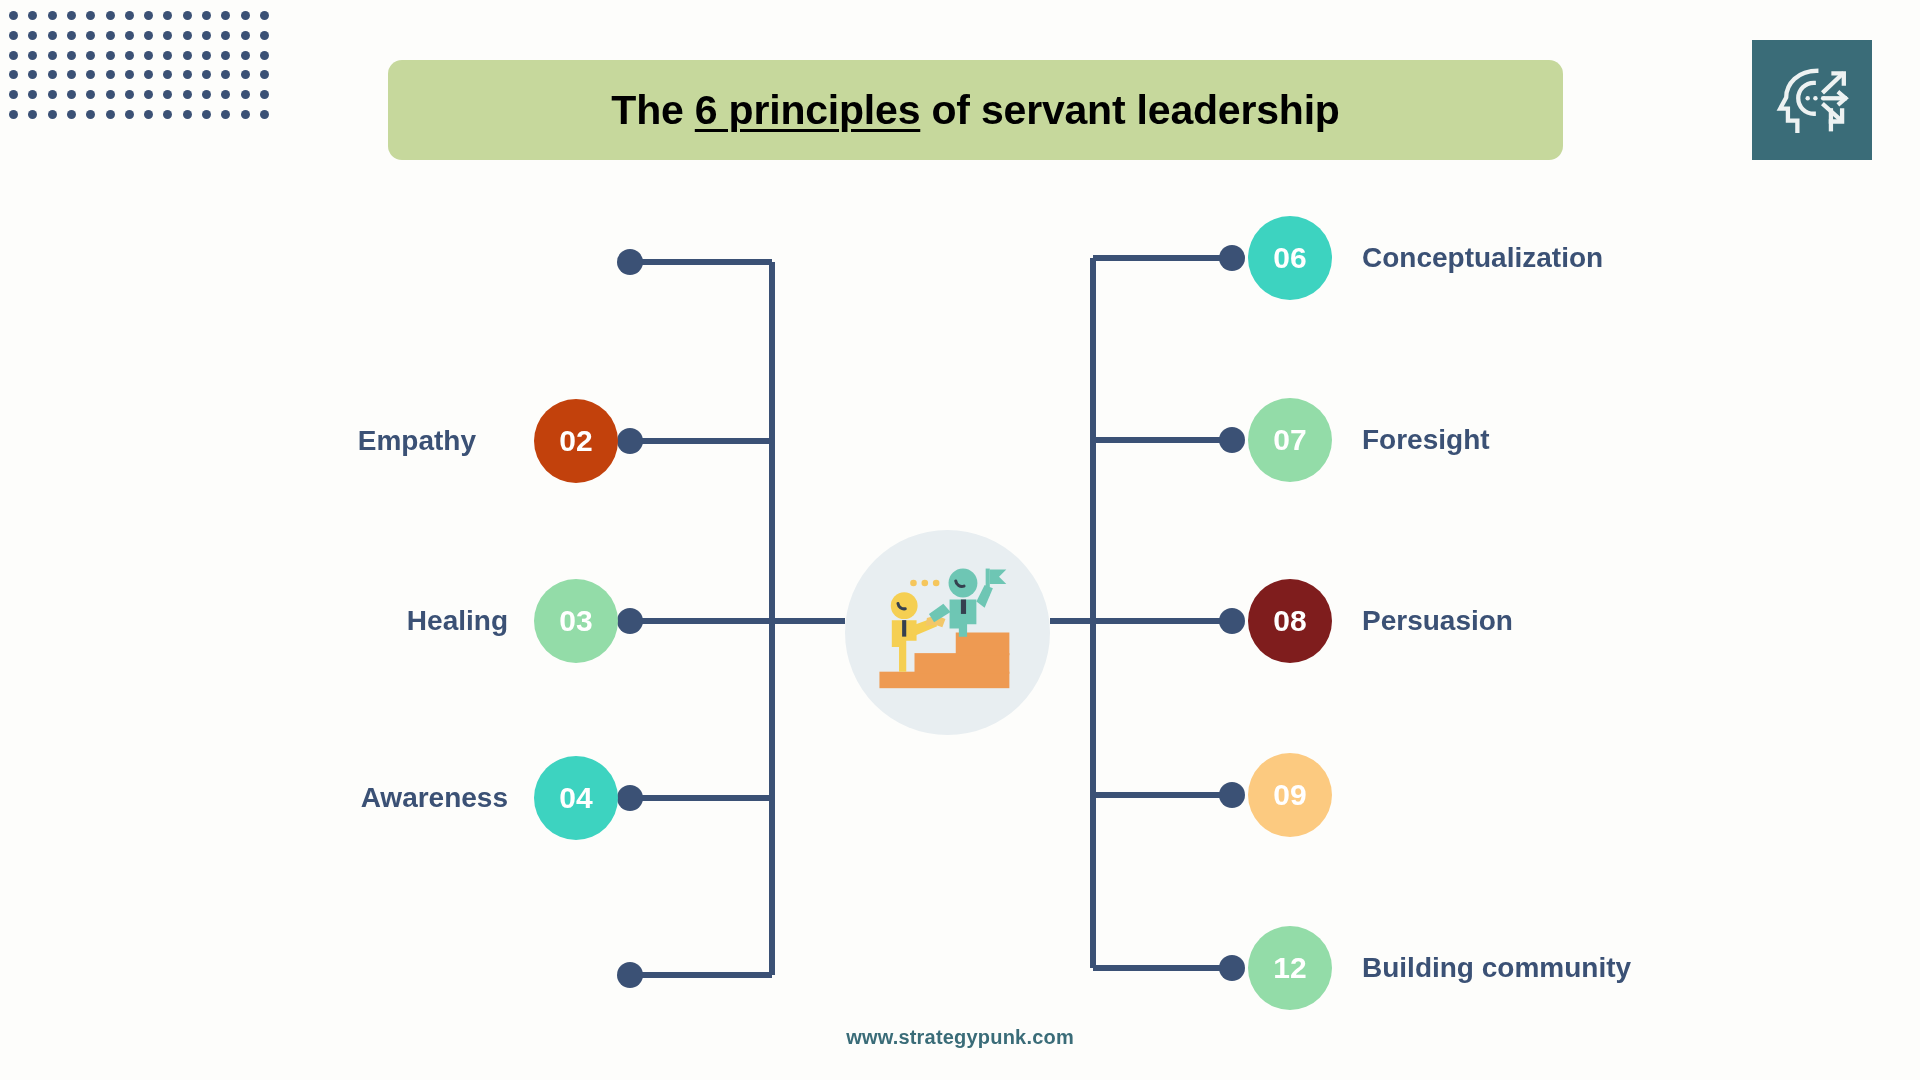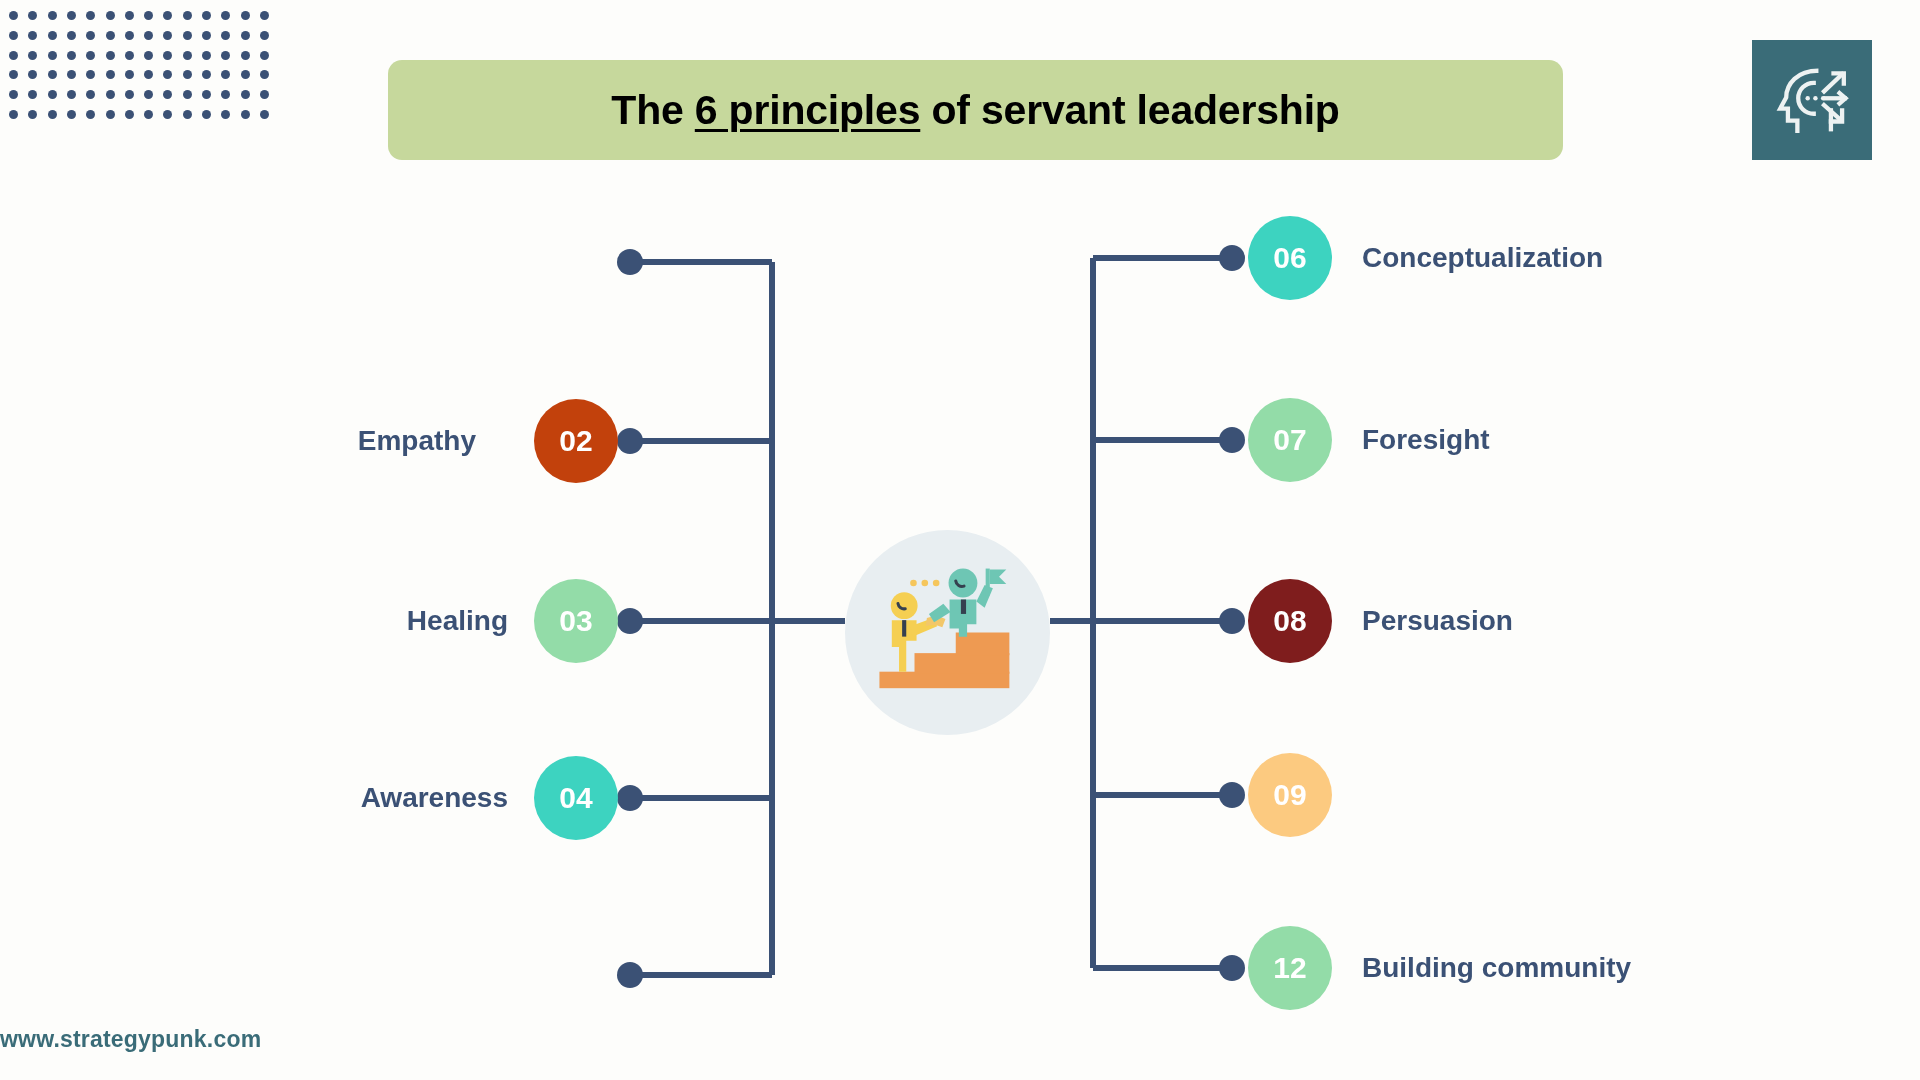--- a/index.html
+++ b/index.html
@@ -76,22 +76,22 @@
     position:absolute; left:845px; top:530px;
     width:205px; height:205px; border-radius:50%;
     background:#E8EEF1;
     display:flex; align-items:center; justify-content:center;
   }
   .center-badge svg{ width:165px; height:165px; }
 
   
   .footer{
     position:absolute; left:0; right:0; top:1026px;
-    text-align:left;
-    font-size:23px; font-weight:bold; color:#3A6C78;
+    text-align:center;
+    font-size:20px; font-weight:bold; color:#3A6C78;
     letter-spacing:0.2px;
   }
 </style>
 </head>
 <body>
 
 <div class="stage">
 
   <div class="dot-grid">
       <i style="background: rgb(59, 81, 117);"></i>

